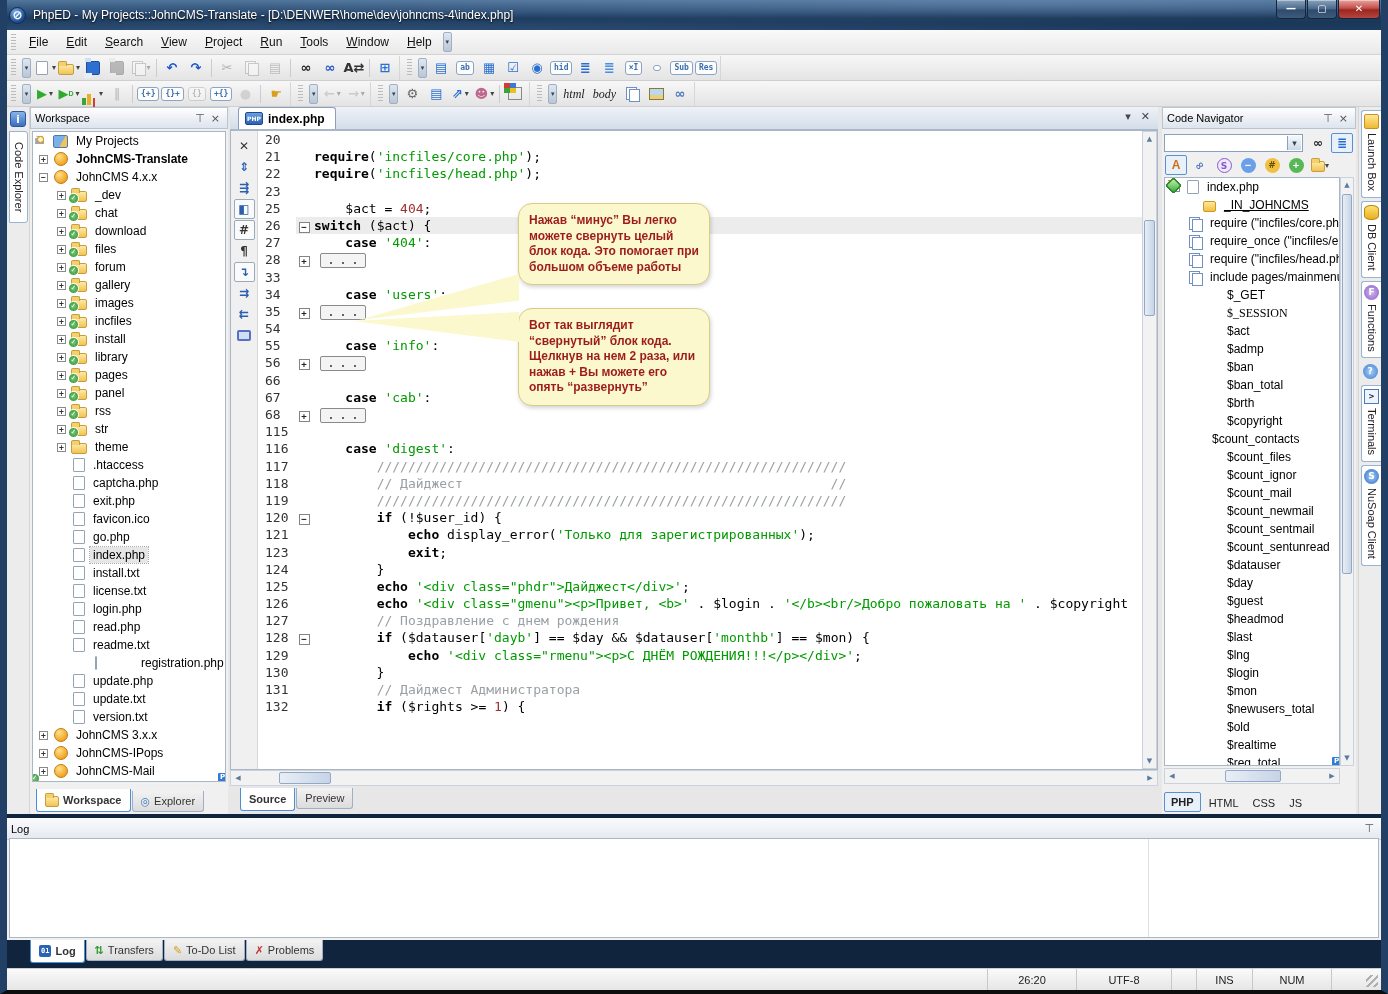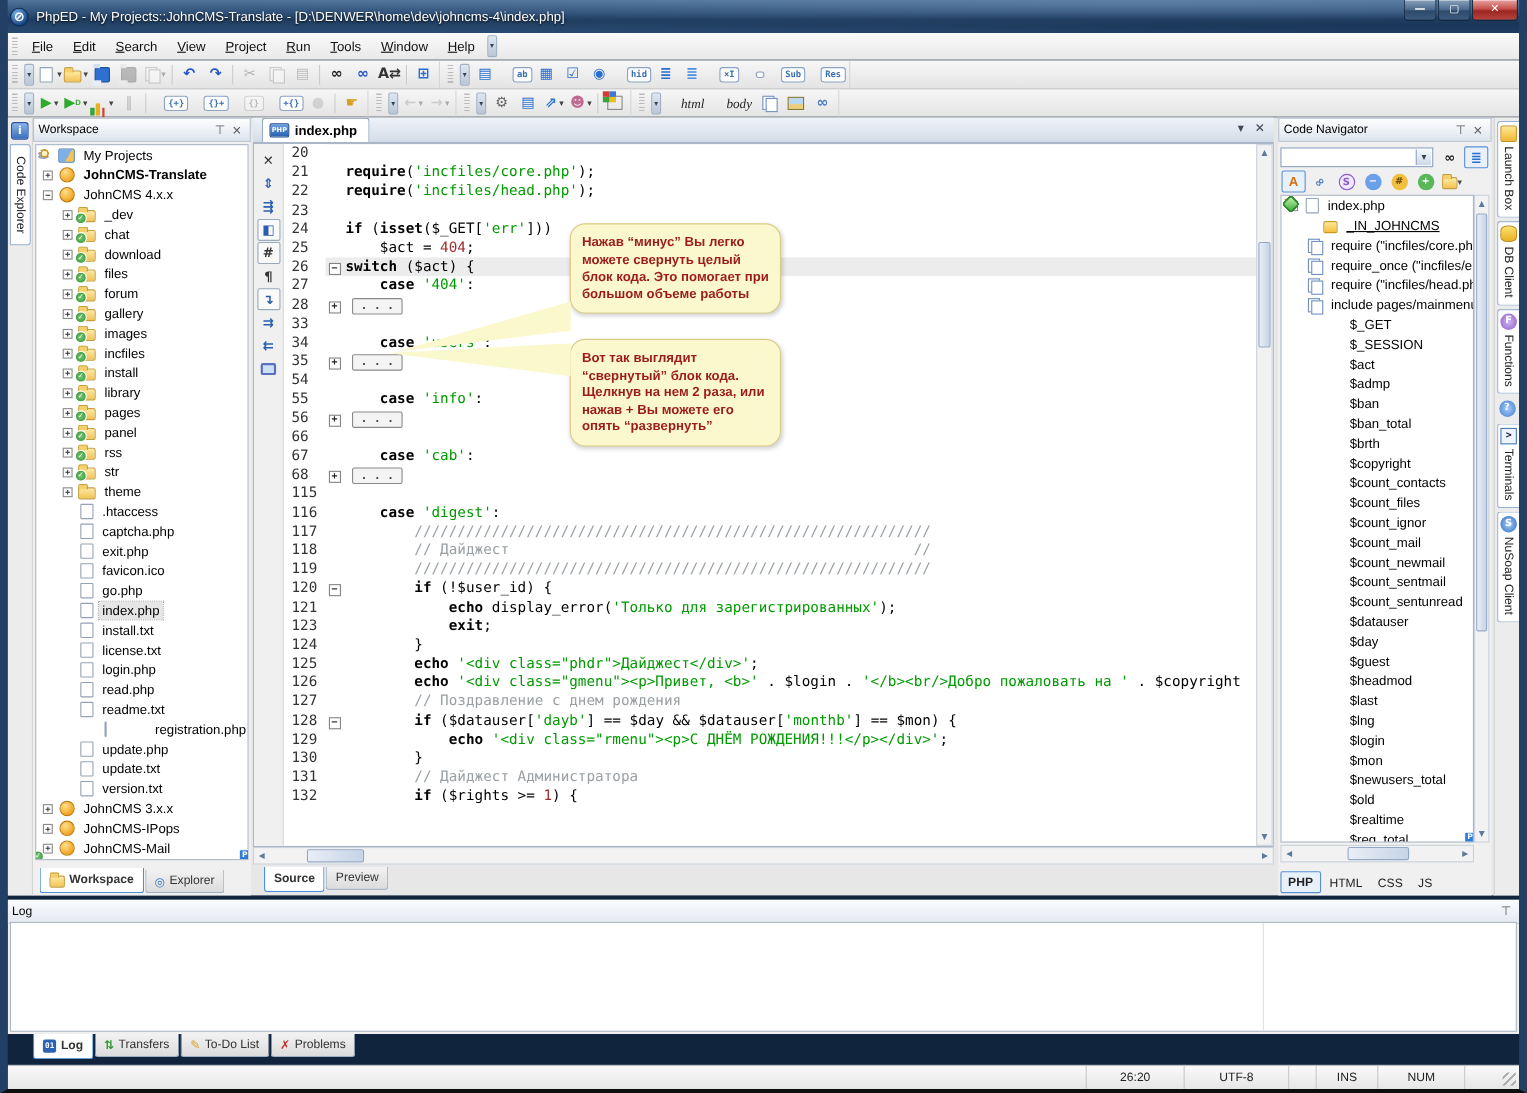--- a/index.html
+++ b/index.html
@@ -33,21 +33,21 @@
 .toolrow { position:absolute; left:7px; width:1374px; height:26px;
   background:linear-gradient(#f7f7f7,#e4e4e4); border-bottom:1px solid #cfcfcf; display:flex; align-items:center; }
 .tgroup { display:flex; align-items:center; height:24px; padding-right:2px; margin-right:3px;
   border-right:1px solid #d6d6d6; }
 .tbi { min-width:22px; height:22px; display:flex; align-items:center; justify-content:center;
   margin:0 1px; border-radius:2px; position:relative; }
 .tbi .g { font:bold 13px/1 "DejaVu Sans",sans-serif; }
 .tbi.gray { filter:grayscale(1); opacity:.4; }
 .tbi .dd { font:8px/1 "DejaVu Sans",sans-serif; color:#444; margin-left:2px; }
 .chip { font:bold 8px/1 "DejaVu Sans Mono",monospace; color:#3a6fae; border:1px solid #8aa4c4;
-  border-radius:3px; padding:2px 3px; background:#fdfdfd;margin-left:12px; }
+  border-radius:3px; padding:2px 3px; background:#fdfdfd; }
 .chip.plain { border:none; background:none; font:italic 12px/1 "Liberation Serif",serif; color:#222; }
 .tsep { width:1px; height:18px; background:#ccc; margin:0 3px; }
 .ovf { width:9px; height:20px; margin:0 2px; background:linear-gradient(#dfe7f0,#b9c6d6);
   border:1px solid #9fb0c4; border-radius:2px; font:7px/18px "DejaVu Sans",sans-serif; color:#345; text-align:center; }
 
 
 .ti { width:16px; height:14px; position:relative; display:inline-block; flex:none; }
 .ti-folder { height:11px; margin-top:3px; background:linear-gradient(#fdeaa5,#f3c353); border:1px solid #c59f3e; border-radius:2px; }
 .ti-folder::before { content:""; position:absolute; top:-4px; left:-1px; width:7px; height:4px;
   background:#f5d06b; border:1px solid #c59f3e; border-bottom:none; border-radius:2px 2px 0 0; }
@@ -653,21 +653,20 @@
           <div class="esi" style="color: rgb(42, 95, 176);">⇇</div>
           <div class="esi">
             <span class="ti-monitor"></span>
           </div>
         </div>
       <div class="ecode" id="ecode">
           <div class="cl"><span class="ln">20</span><span class="fm"></span><span class="ct"></span></div>
           <div class="cl"><span class="ln">21</span><span class="fm"></span><span class="ct"><span class="tk-k">require</span><span class="tk-p">(</span><span class="tk-s">'incfiles/core.php'</span><span class="tk-p">);</span></span></div>
           <div class="cl"><span class="ln">22</span><span class="fm"></span><span class="ct"><span class="tk-k">require</span><span class="tk-p">(</span><span class="tk-s">'incfiles/head.php'</span><span class="tk-p">);</span></span></div>
           <div class="cl"><span class="ln">23</span><span class="fm"></span><span class="ct"></span></div>
-          <div class="cl"><span class="ln">24</span><span class="fm"></span><span class="ct"><span class="tk-k">if</span><span class="tk-p"> (</span><span class="tk-k">isset</span><span class="tk-p">(</span><span class="tk-v">$_GET</span><span class="tk-p">[</span><span class="tk-s">'err'</span><span class="tk-p">]))</span></span></div>
           <div class="cl"><span class="ln">25</span><span class="fm"></span><span class="ct"><span class="tk-p">    </span><span class="tk-v">$act</span><span class="tk-p"> = </span><span class="tk-n2">404</span><span class="tk-p">;</span></span></div>
           <div class="cl hl"><span class="ln">26</span><span class="fm"><span class="fbox">−</span></span><span class="ct"><span class="tk-k">switch</span><span class="tk-p"> (</span><span class="tk-v">$act</span><span class="tk-p">) {</span></span></div>
           <div class="cl"><span class="ln">27</span><span class="fm"></span><span class="ct"><span class="tk-p">    </span><span class="tk-k">case</span><span class="tk-p"> </span><span class="tk-s">'404'</span><span class="tk-p">:</span></span></div>
           <div class="cl"><span class="ln">28</span><span class="fm"><span class="fbox">+</span></span><span class="ct"><span class="foldbox">. . .</span></span></div>
           <div class="cl"><span class="ln">33</span><span class="fm"></span><span class="ct"></span></div>
           <div class="cl"><span class="ln">34</span><span class="fm"></span><span class="ct"><span class="tk-p">    </span><span class="tk-k">case</span><span class="tk-p"> </span><span class="tk-s">'users'</span><span class="tk-p">:</span></span></div>
           <div class="cl"><span class="ln">35</span><span class="fm"><span class="fbox">+</span></span><span class="ct"><span class="foldbox">. . .</span></span></div>
           <div class="cl"><span class="ln">54</span><span class="fm"></span><span class="ct"></span></div>
           <div class="cl"><span class="ln">55</span><span class="fm"></span><span class="ct"><span class="tk-p">    </span><span class="tk-k">case</span><span class="tk-p"> </span><span class="tk-s">'info'</span><span class="tk-p">:</span></span></div>
           <div class="cl"><span class="ln">56</span><span class="fm"><span class="fbox">+</span></span><span class="ct"><span class="foldbox">. . .</span></span></div>
@@ -793,21 +792,21 @@
         <div class="trow" style="padding-left: 24px;">
           <span style="width: 14px;"></span>
           <span class="tico ti ti-pages"></span>
           <span class="lbl">include pages/mainmenu.</span>
         </div>
         <div class="trow" style="padding-left: 24px;">
           <span style="width: 14px;"></span>
           <span class="tico ti-var"></span>
           <span class="lbl">$_GET</span>
         </div>
-        <div class="trow" style="padding-left: 24px;">
+        <div class="trow" style="padding-left: 24px; font-family: Liberation Serif, serif;">
           <span style="width: 14px;"></span>
           <span class="tico ti-var"></span>
           <span class="lbl">$_SESSION</span>
         </div>
         <div class="trow" style="padding-left: 24px;">
           <span style="width: 14px;"></span>
           <span class="tico ti-var"></span>
           <span class="lbl">$act</span>
         </div>
         <div class="trow" style="padding-left: 24px;">
@@ -828,21 +827,21 @@
         <div class="trow" style="padding-left: 24px;">
           <span style="width: 14px;"></span>
           <span class="tico ti-var"></span>
           <span class="lbl">$brth</span>
         </div>
         <div class="trow" style="padding-left: 24px;">
           <span style="width: 14px;"></span>
           <span class="tico ti-var"></span>
           <span class="lbl">$copyright</span>
         </div>
-        <div class="trow" style="padding-left: 24px;">
+        <div class="trow" style="padding-left: 9px;">
           <span style="width: 14px;"></span>
           <span class="tico ti-var"></span>
           <span class="lbl">$count_contacts</span>
         </div>
         <div class="trow" style="padding-left: 24px;">
           <span style="width: 14px;"></span>
           <span class="tico ti-var"></span>
           <span class="lbl">$count_files</span>
         </div>
         <div class="trow" style="padding-left: 24px;">

